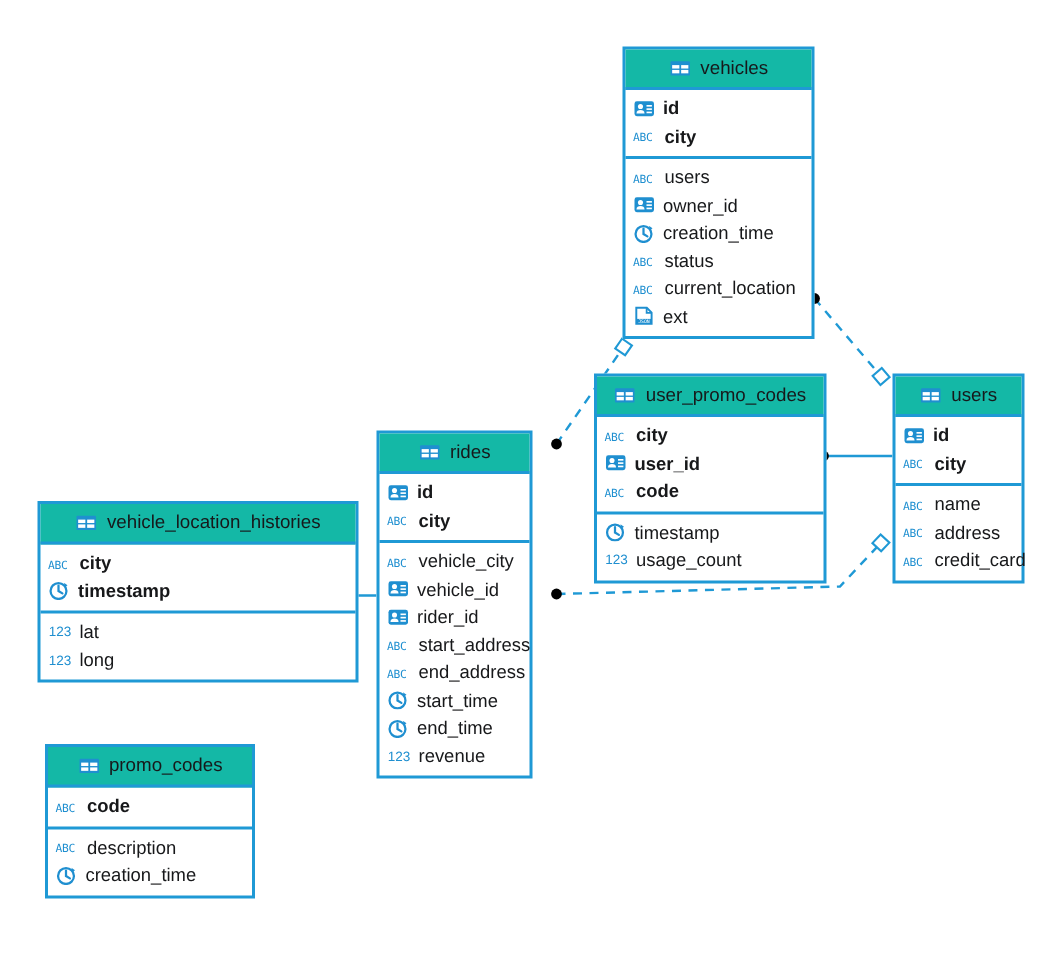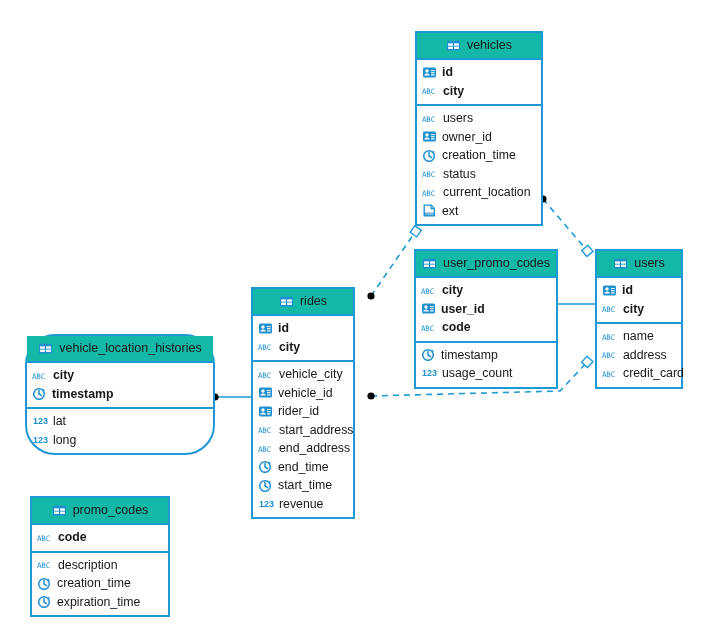--- a/index.html
+++ b/index.html
@@ -49,22 +49,22 @@
   .abc{
     flex:0 0 auto;
     font-family:"DejaVu Sans Mono","Liberation Mono",monospace;
     font-size:7.5px;font-weight:normal;letter-spacing:-0.2px;
     color:#1f8fd0;line-height:1;width:16px;text-align:left;
     padding-top:2px;
   }
   .num123{
     flex:0 0 auto;
     font-family:"Liberation Sans","DejaVu Sans",sans-serif;
-    font-size:9px;font-weight:bold;color:#1f8fd0;line-height:1;
-    width:16px;text-align:right;padding-top:1px;
+    font-size:9px;font-weight:normal;color:#1f8fd0;line-height:1;
+    width:16px;text-align:center;padding-top:1px;
   }
 </style>
 </head>
 <body>
 
 <div id="canvas">
   <svg id="links" viewBox="0 0 705 636" width="705" height="636">
       <g>
         <polyline points="371,296 418,228" fill="none" stroke="#1f99d5" stroke-width="1.6" stroke-dasharray="6,5"></polyline>
         <circle cx="371" cy="296" r="3.6" fill="#000"></circle>
@@ -164,21 +164,21 @@
                 <path d="M2.2 1.2h7l3.2 3.2v7.4H2.2z" fill="none" stroke="#1f8fd0" stroke-width="1.3"></path>
                 <path d="M9.1 1.3v3.3h3.2" fill="none" stroke="#1f8fd0" stroke-width="1.2"></path>
                 <rect x="2.2" y="8.6" width="10.2" height="3.2" fill="#1f8fd0"></rect>
                 <text x="7.3" y="11.4" font-size="3.2" fill="#fff" text-anchor="middle" font-family="DejaVu Sans Mono, monospace">JSON</text>
               </svg>
             </span>
             <span class="fname">ext</span>
           </div>
         </div>
       </div>
-      <div class="entity" style="left: 414px; top: 249px; width: 144px;">
+      <div class="entity" style="left: 396px; top: 249px; width: 155px;">
         <div class="ent-title">
           <span class="icn">
             <svg width="15" height="13" viewBox="0 0 15 13">
               <rect x="1" y="1.8" width="13" height="9.6" rx="0.8" fill="#1f8fd0"></rect>
               <rect x="2.1" y="4.4" width="4.8" height="2.3" fill="#fff"></rect>
               <rect x="8.1" y="4.4" width="4.8" height="2.3" fill="#fff"></rect>
               <rect x="2.1" y="7.6" width="4.8" height="2.3" fill="#fff"></rect>
               <rect x="8.1" y="7.6" width="4.8" height="2.3" fill="#fff"></rect>
             </svg>
           </span>
@@ -343,39 +343,39 @@
             <span class="fname">end_address</span>
           </div>
           <div class="field ">
             <span class="icn">
               <svg width="15" height="13" viewBox="0 0 15 13">
                 <circle cx="7" cy="7" r="5.3" fill="none" stroke="#1f8fd0" stroke-width="1.5"></circle>
                 <path d="M7 3.4V7l2.6 1.6" fill="none" stroke="#1f8fd0" stroke-width="1.5" stroke-linecap="round"></path>
                 <path d="M10.6 1.5l2.4 1.6-1.5 1.2z" fill="#1f8fd0"></path>
               </svg>
             </span>
+            <span class="fname">start_time</span>
+          </div>
+          <div class="field ">
+            <span class="icn">
+              <svg width="15" height="13" viewBox="0 0 15 13">
+                <circle cx="7" cy="7" r="5.3" fill="none" stroke="#1f8fd0" stroke-width="1.5"></circle>
+                <path d="M7 3.4V7l2.6 1.6" fill="none" stroke="#1f8fd0" stroke-width="1.5" stroke-linecap="round"></path>
+                <path d="M10.6 1.5l2.4 1.6-1.5 1.2z" fill="#1f8fd0"></path>
+              </svg>
+            </span>
             <span class="fname">end_time</span>
-          </div>
-          <div class="field ">
-            <span class="icn">
-              <svg width="15" height="13" viewBox="0 0 15 13">
-                <circle cx="7" cy="7" r="5.3" fill="none" stroke="#1f8fd0" stroke-width="1.5"></circle>
-                <path d="M7 3.4V7l2.6 1.6" fill="none" stroke="#1f8fd0" stroke-width="1.5" stroke-linecap="round"></path>
-                <path d="M10.6 1.5l2.4 1.6-1.5 1.2z" fill="#1f8fd0"></path>
-              </svg>
-            </span>
-            <span class="fname">start_time</span>
           </div>
           <div class="field ">
             <span class="num123">123</span>
             <span class="fname">revenue</span>
           </div>
         </div>
       </div>
-      <div class="entity" style="left: 25px; top: 334px; width: 190px; border-radius: 30px;">
+      <div class="entity" style="left: 25px; top: 334px; width: 214px;">
         <div class="ent-title">
           <span class="icn">
             <svg width="15" height="13" viewBox="0 0 15 13">
               <rect x="1" y="1.8" width="13" height="9.6" rx="0.8" fill="#1f8fd0"></rect>
               <rect x="2.1" y="4.4" width="4.8" height="2.3" fill="#fff"></rect>
               <rect x="8.1" y="4.4" width="4.8" height="2.3" fill="#fff"></rect>
               <rect x="2.1" y="7.6" width="4.8" height="2.3" fill="#fff"></rect>
               <rect x="8.1" y="7.6" width="4.8" height="2.3" fill="#fff"></rect>
             </svg>
           </span>
@@ -434,27 +434,17 @@
           </div>
           <div class="field ">
             <span class="icn">
               <svg width="15" height="13" viewBox="0 0 15 13">
                 <circle cx="7" cy="7" r="5.3" fill="none" stroke="#1f8fd0" stroke-width="1.5"></circle>
                 <path d="M7 3.4V7l2.6 1.6" fill="none" stroke="#1f8fd0" stroke-width="1.5" stroke-linecap="round"></path>
                 <path d="M10.6 1.5l2.4 1.6-1.5 1.2z" fill="#1f8fd0"></path>
               </svg>
             </span>
             <span class="fname">creation_time</span>
-          </div>
-          <div class="field ">
-            <span class="icn">
-              <svg width="15" height="13" viewBox="0 0 15 13">
-                <circle cx="7" cy="7" r="5.3" fill="none" stroke="#1f8fd0" stroke-width="1.5"></circle>
-                <path d="M7 3.4V7l2.6 1.6" fill="none" stroke="#1f8fd0" stroke-width="1.5" stroke-linecap="round"></path>
-                <path d="M10.6 1.5l2.4 1.6-1.5 1.2z" fill="#1f8fd0"></path>
-              </svg>
-            </span>
-            <span class="fname">expiration_time</span>
           </div>
         </div>
       </div>
     </div>
 </div>
 
 </body></html>

